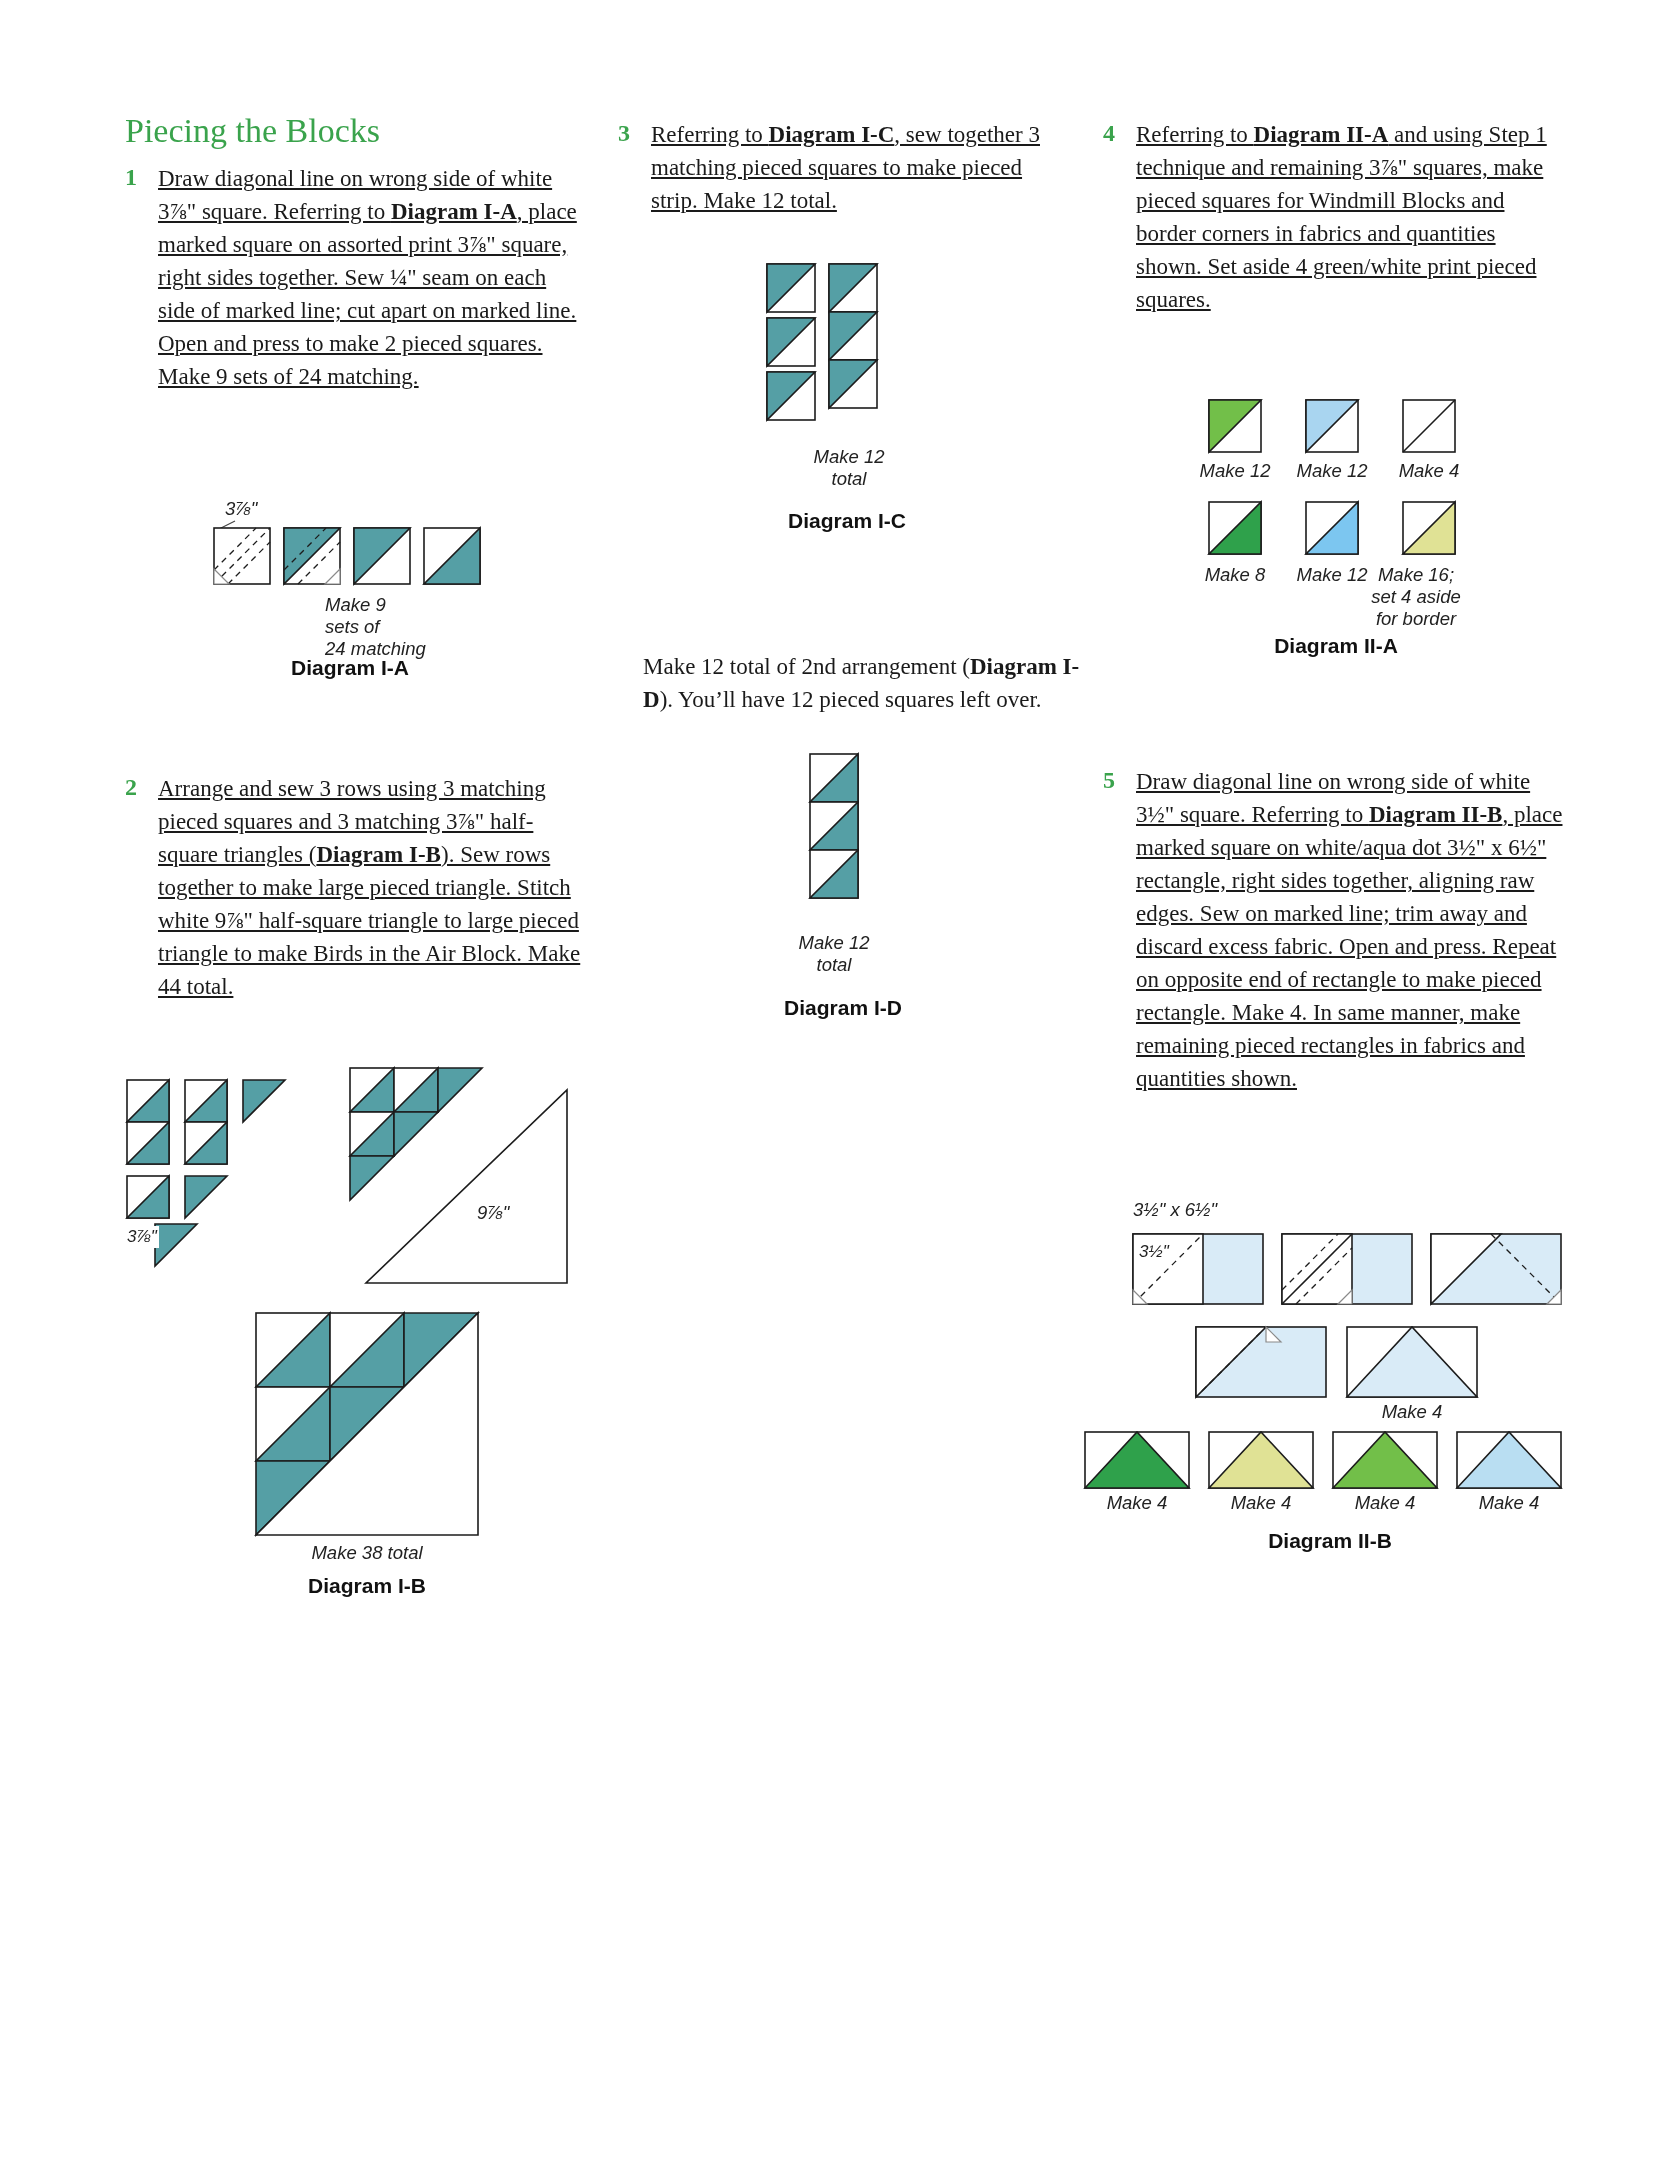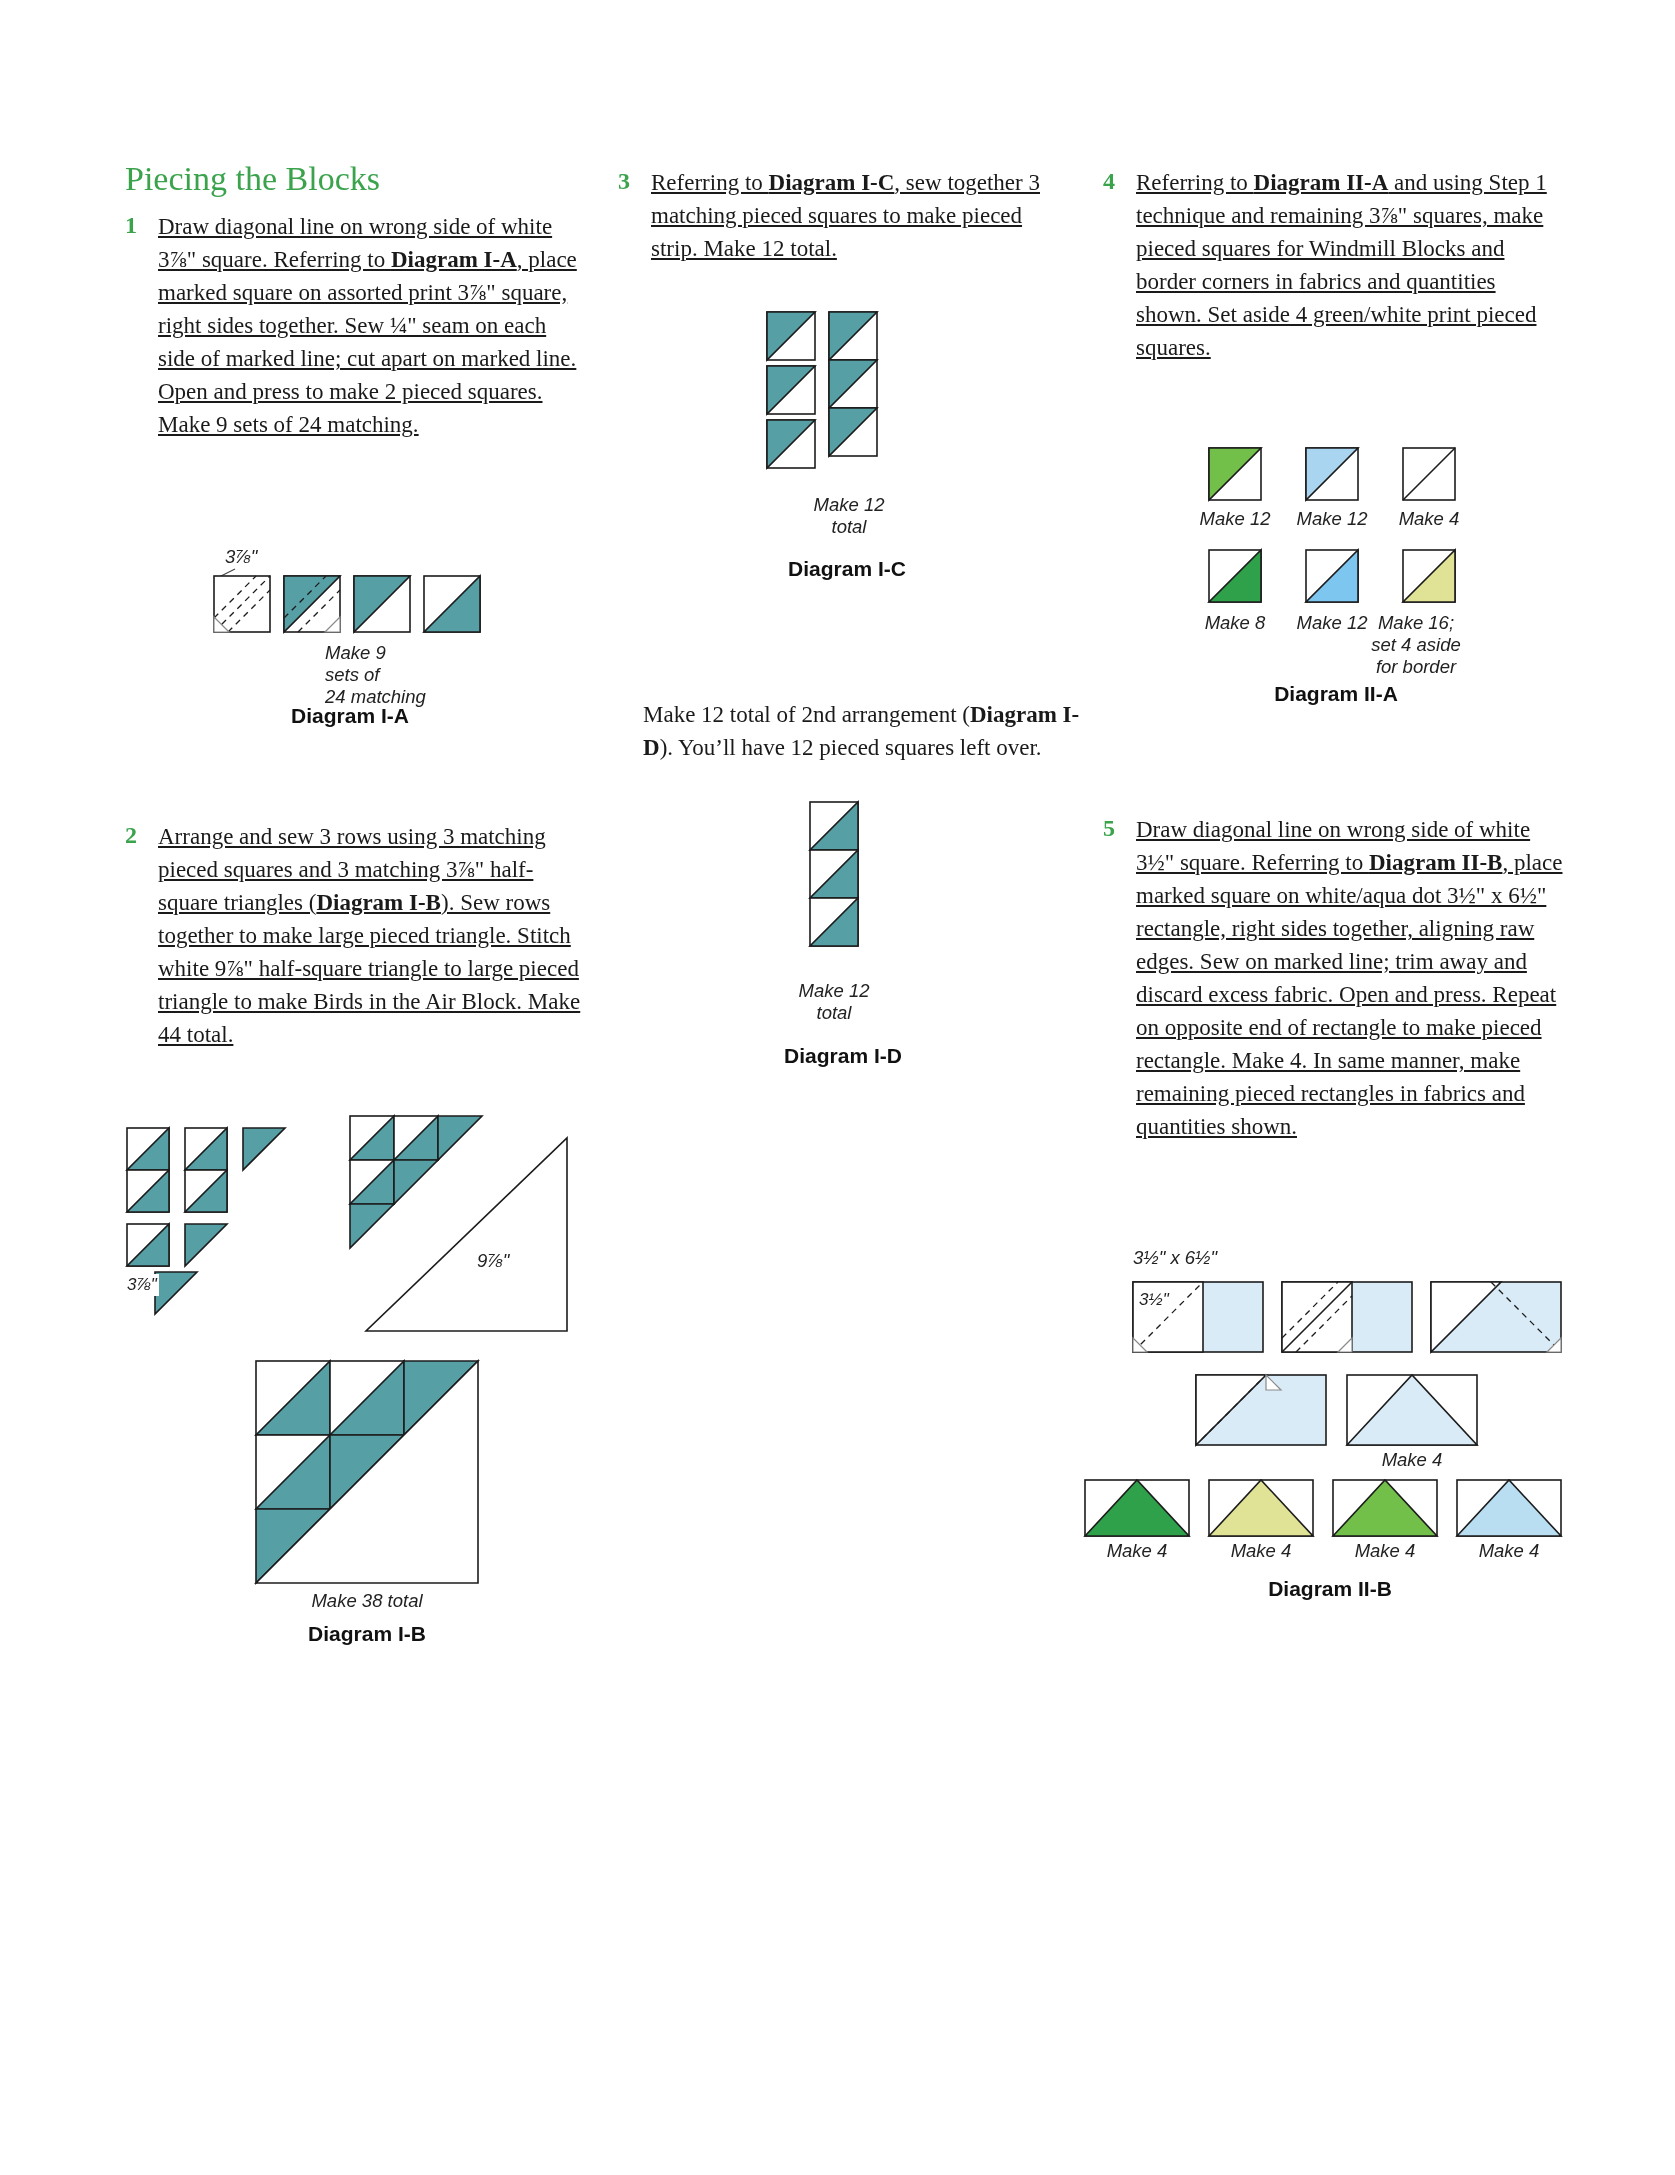--- a/index.html
+++ b/index.html
@@ -1,17 +1,17 @@
 <!DOCTYPE html>
 <html style="--heading_green: #3aa34c; --teal: #559fa5; --green_apple: #72bf49; --green_mid: #2fa14b; --blue_light: #a9d5f0; --blue_sky: #7cc6f0; --yellow_pale: #e0e295; --aqua_bg: #d9ebf7; --blue_pale: #b9def2;"><head>
 <meta charset="utf-8">
 <style>
   html,body { margin:0; padding:0; background:#ffffff; }
   .page { position:relative; width:1675px; height:1983px; background:#fff;
-          font-family:"Liberation Serif", serif; color:#1a1a1a; overflow:hidden;margin-top:48px; }
+          font-family:"Liberation Serif", serif; color:#1a1a1a; overflow:hidden; }
   .abs { position:absolute; }
 
   h1.heading { position:absolute; margin:0; font-weight:normal; font-size:34px;
                color:var(--heading_green); }
 
   .step { position:absolute; font-size:23px; line-height:33px; }
   .step .num { position:absolute; left:0; top:-1px; font-weight:bold; font-size:24px;
                color:var(--heading_green); }
   .step .body { margin-left:33px;text-decoration:underline; }
   .ref { font-weight:bold; }

